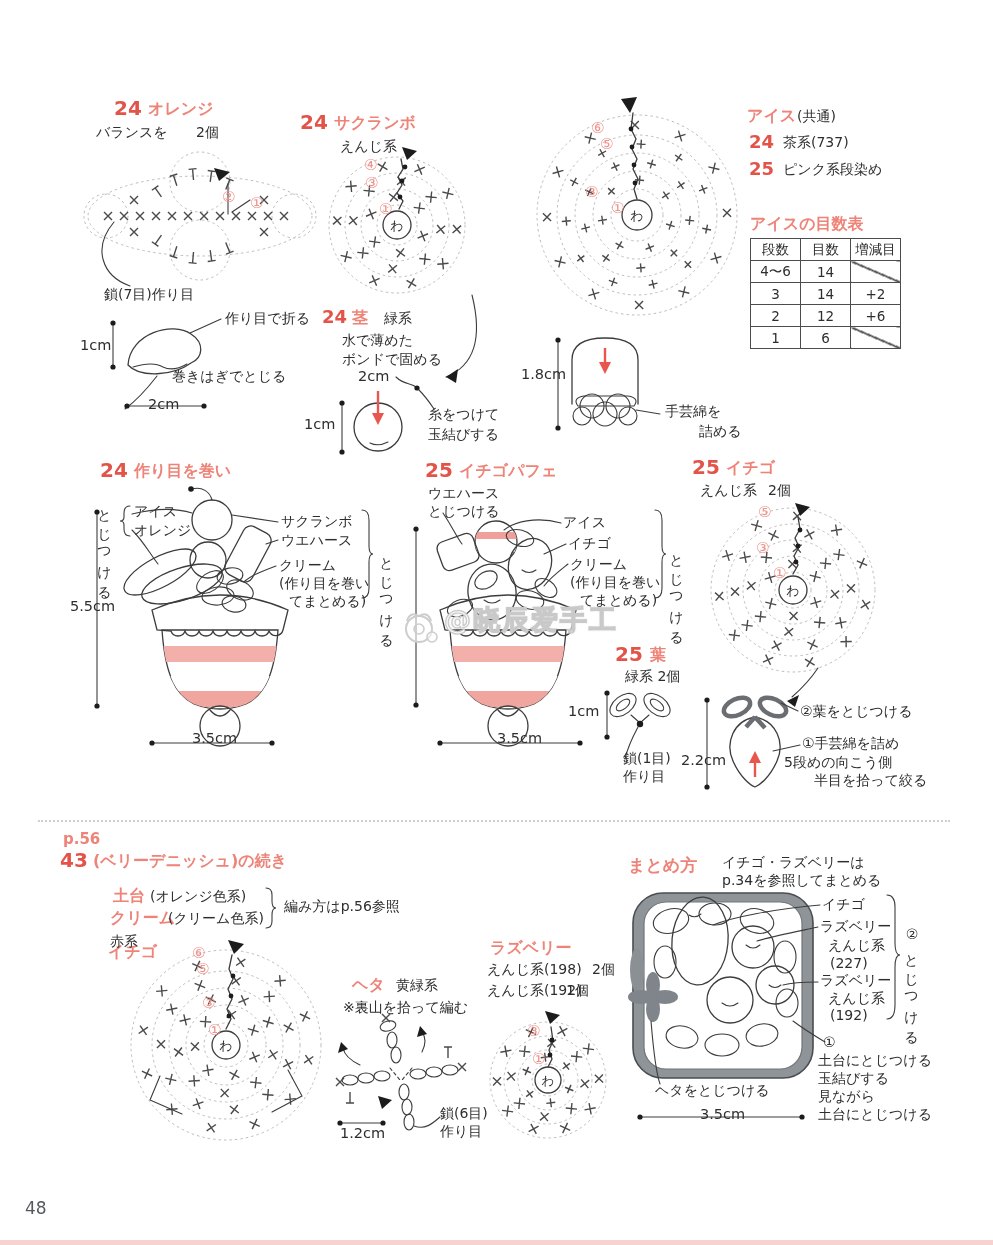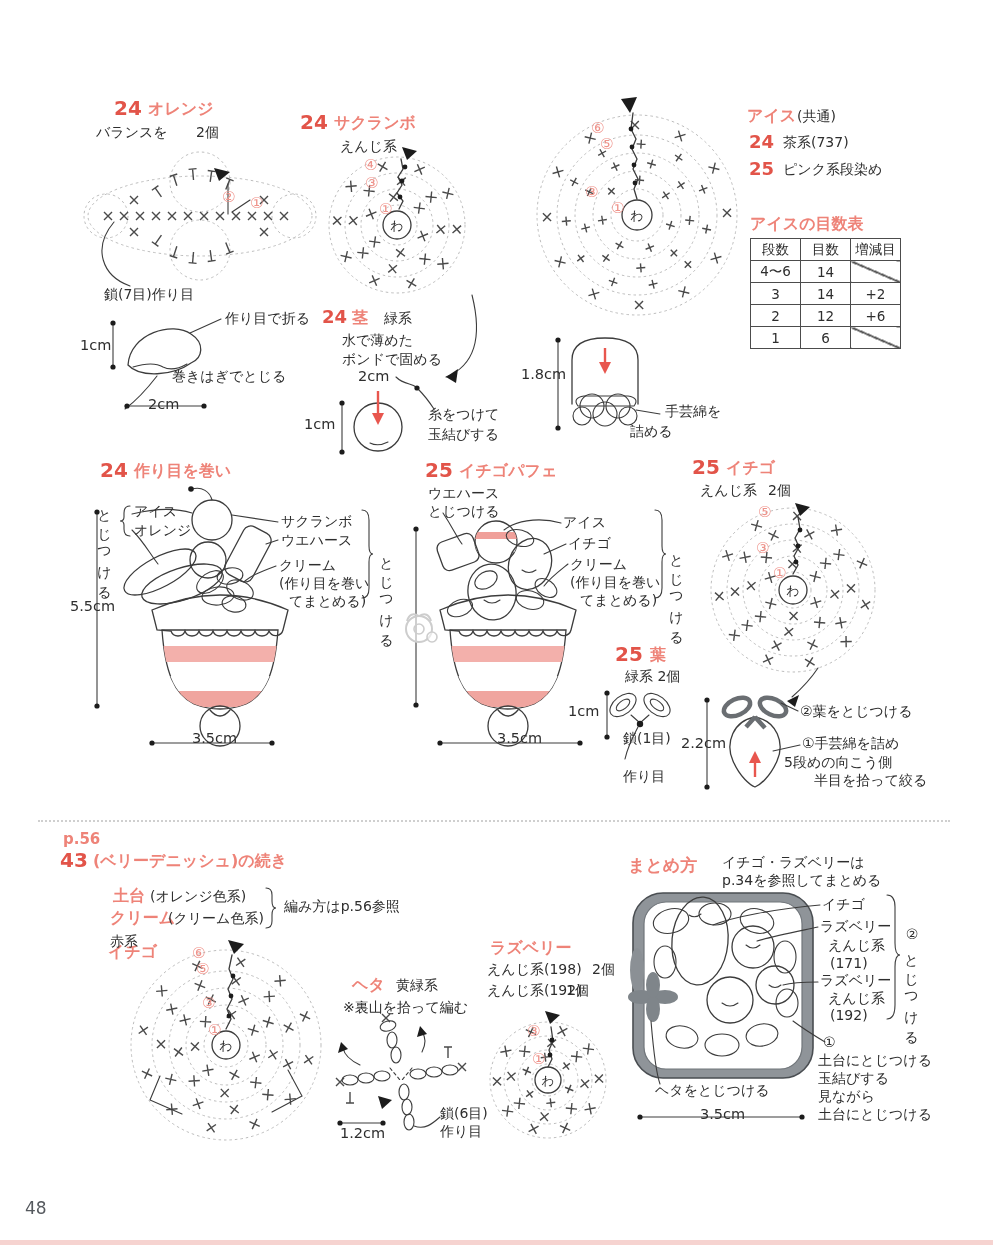--- a/index.html
+++ b/index.html
@@ -314,21 +314,21 @@
     <circle cx="52" cy="76" r="12" fill="#8e9296" class="lnthin"></circle>
     <circle cx="78" cy="76" r="12" fill="#8e9296" class="lnthin"></circle>
     <circle cx="65" cy="84" r="12" fill="#8e9296" class="lnthin"></circle>
     <circle cx="42" cy="86" r="9" fill="#8e9296" class="lnthin"></circle>
     <circle cx="88" cy="86" r="9" fill="#8e9296" class="lnthin"></circle>
   </g>
   <path class="lnthin" d="M96,80 L120,84"></path>
 </svg>
 <span class="s dim" style="left:521px;top:366px">1.8cm</span>
 <span class="s txt" style="left:665px;top:403px">手芸綿を</span>
-<span class="s txt" style="left:630px;top:423px">詰める</span>
+<span class="s txt" style="left:699px;top:423px">詰める</span>
 
 <span class="s num" style="left:100px;top:458px">24</span>
 <span class="s pt" style="left:134px;top:461px">作り目を巻い</span>
 
 <svg style="left:60px;top:480px" width="360" height="285">
 
   <line class="lnthin" x1="37" y1="32" x2="37" y2="226"></line>
       <circle class="blk" cx="37" cy="32" r="2.6"></circle>
       <circle class="blk" cx="37" cy="226" r="2.6"></circle>
   <line class="lnthin" x1="92" y1="263" x2="212" y2="263"></line>
@@ -451,20 +451,21 @@
 <span class="s txt" style="left:580px;top:592px">てまとめる)</span>
 <span class="s vert" style="left:668px;top:545px">とじつける</span>
 <span class="s dim" style="left:497px;top:730px">3.5cm</span>
 
 <svg style="left:398px;top:606px" width="42" height="42">
   <circle cx="21" cy="23" r="13" fill="rgba(255,255,255,.55)" stroke="#cdcdcd" stroke-width="2"></circle>
   <path d="M9,15 Q12,5 21,10 M33,15 Q30,5 21,10" fill="none" stroke="#cdcdcd" stroke-width="2"></path>
   <circle cx="21" cy="23" r="5" fill="none" stroke="#cdcdcd" stroke-width="1.6"></circle>
   <circle cx="34" cy="31" r="5" fill="rgba(255,255,255,.55)" stroke="#cdcdcd" stroke-width="1.6"></circle>
 </svg>
+<span class="s wm" style="left:444px;top:602px">@晓辰爱手工</span>
 
 <span class="s num" style="left:692px;top:455px">25</span>
 <span class="s pt" style="left:726px;top:458px">イチゴ</span>
 <span class="s txt" style="left:700px;top:482px">えんじ系</span>
 <span class="s txt" style="left:768px;top:482px">2個</span>
 
 <svg style="left:695px;top:500px" width="200" height="185">
   <circle class="ring" cx="98" cy="90" r="18"></circle>
       <circle class="ring" cx="98" cy="90" r="34"></circle>
   <circle class="ring" cx="98" cy="90" r="50"></circle>
@@ -556,23 +557,23 @@
   <path class="red" d="M190,112 V94"></path>
       <polygon class="redf" points="190,86 184,98 196,98"></polygon>
   <line class="lnthin" x1="142" y1="35" x2="142" y2="122"></line>
       <circle class="blk" cx="142" cy="35" r="2.6"></circle>
       <circle class="blk" cx="142" cy="122" r="2.6"></circle>
 
   <path class="lnthin" d="M233,46 L216,38"></path>
   <path class="lnthin" d="M235,80 L208,86"></path>
 </svg>
 <span class="s dim" style="left:568px;top:703px">1cm</span>
-<span class="s txt" style="left:623px;top:730px">鎖(1目)</span>
+<span class="s txt" style="left:623px;top:750px">鎖(1目)</span>
 <span class="s txt" style="left:623px;top:768px">作り目</span>
-<span class="s dim" style="left:681px;top:735px">2.2cm</span>
+<span class="s dim" style="left:681px;top:752px">2.2cm</span>
 <span class="s txt" style="left:800px;top:703px">②葉をとじつける</span>
 <span class="s txt" style="left:802px;top:735px">①手芸綿を詰め</span>
 <span class="s txt" style="left:784px;top:754px">5段めの向こう側</span>
 <span class="s txt" style="left:814px;top:772px">半目を拾って絞る</span>
 
 <div class="sep"></div>
 
 <span class="s pt-sm" style="left:63px;top:830px">p.56</span>
 <span class="s num" style="left:60px;top:848px">43</span>
 <span class="s pt" style="left:93px;top:851px">(ベリーデニッシュ)の続き</span>
@@ -783,21 +784,21 @@
   <path class="lnthin" d="M193,97 C175,97 165,98 158,100"></path>
   <path class="lnthin" d="M200,157 C185,148 176,142 168,136"></path>
   <path class="lnthin" d="M35,199 C30,185 28,160 26,136"></path>
   <line class="lnthin" x1="15" y1="232" x2="177" y2="232"></line>
       <circle class="blk" cx="15" cy="232" r="2.6"></circle>
       <circle class="blk" cx="177" cy="232" r="2.6"></circle>
 </svg>
 <span class="s txt" style="left:822px;top:896px">イチゴ</span>
 <span class="s txt" style="left:820px;top:918px">ラズベリー</span>
 <span class="s txt" style="left:828px;top:937px">えんじ系</span>
-<span class="s txt" style="left:830px;top:955px">(171)</span>
+<span class="s txt" style="left:830px;top:955px">(227)</span>
 <span class="s txt" style="left:820px;top:972px">ラズベリー</span>
 <span class="s txt" style="left:828px;top:990px">えんじ系</span>
 <span class="s txt" style="left:830px;top:1007px">(192)</span>
 <svg style="left:884px;top:893px" width="20" height="128">
   <path class="lnthin" d="M3,2 Q11,2 11,14 L11,50 Q11,62 16,62 Q11,62 11,74 L11,112 Q11,126 3,126"></path>
 </svg>
 <span class="s vert" style="left:903px;top:926px">②とじつける</span>
 <span class="s txt" style="left:655px;top:1082px">ヘタをとじつける</span>
 <span class="s dim" style="left:700px;top:1106px">3.5cm</span>
 <span class="s txt" style="left:823px;top:1034px">①</span>

